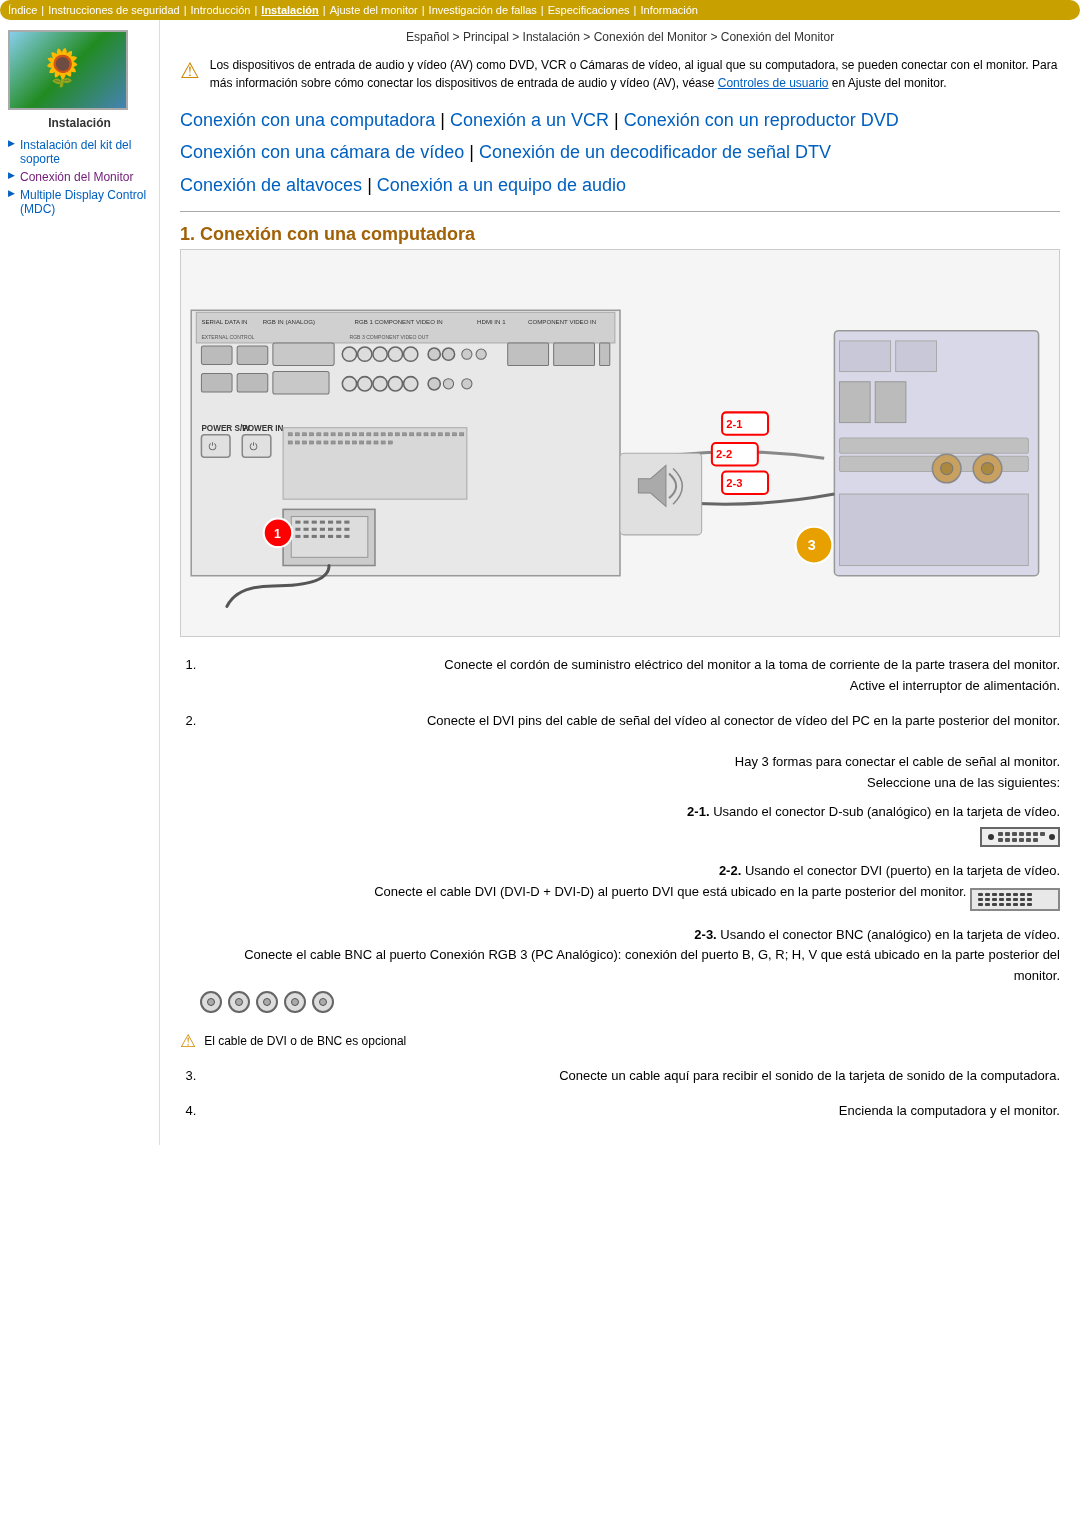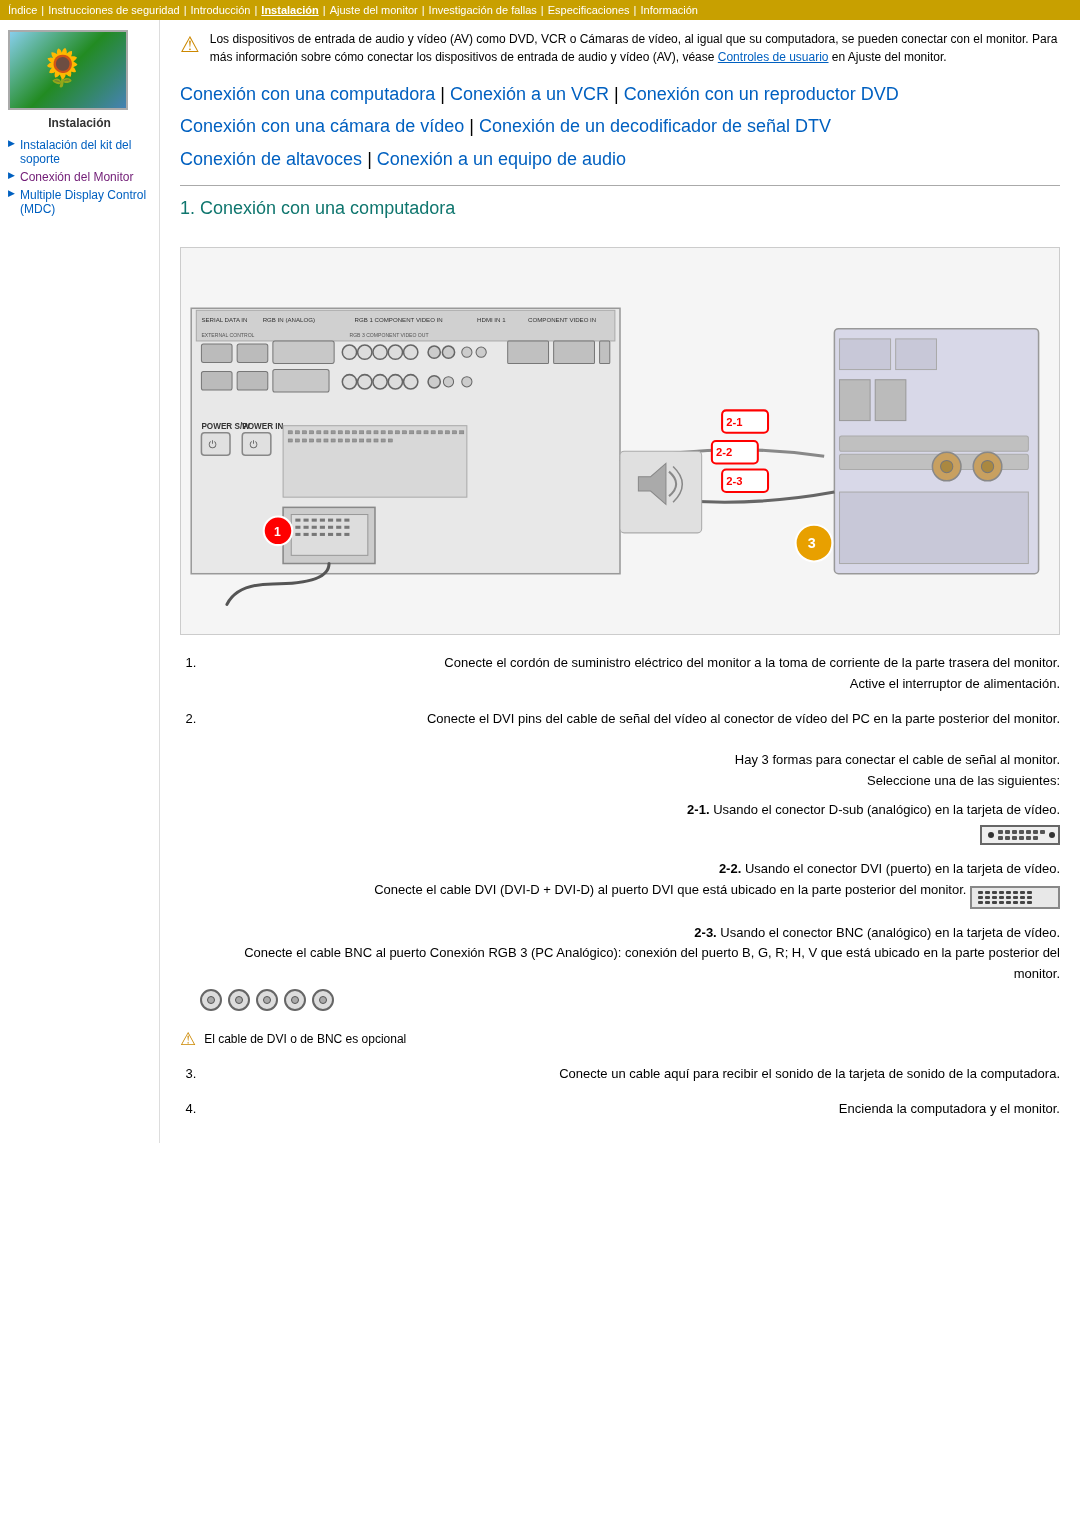--- a/index.html
+++ b/index.html
@@ -14,20 +14,21 @@
 
     
     .top-nav {
       background: #c8a000;
       padding: 4px 8px;
       font-size: 11px;
       color: #fff;
       display: flex;
       gap: 0;
       align-items: center;
+      border-radius: 10px;
     }
     .top-nav span {
       color: #fff;
       cursor: pointer;
     }
     .top-nav span.active {
       color: #fff;
       font-weight: bold;
       text-decoration: underline;
     }
@@ -137,23 +138,23 @@
       padding-bottom: 10px;
     }
     .links-section a {
       color: #0060c0;
       text-decoration: none;
     }
 
     
     .section-heading {
       font-size: 18px;
-      font-weight: normal;
-      color: #0f766e;
-      margin-bottom: 28px;
+      font-weight: bold;
+      color: #a16207;
+      margin-bottom: 4px;
     }
 
     
     .diagram-area {
       background: #f5f5f5;
       border: 1px solid #ccc;
       margin-bottom: 18px;
       position: relative;
       height: 388px;
       overflow: hidden;
@@ -319,20 +320,21 @@
         <a href="#">Conexión del Monitor</a>
       </li>
       <li>
         <a href="#">Multiple Display Control (MDC)</a>
       </li>
     </ul>
   </aside>
 
   <main class="content">
 
+    <div class="breadcrumb">Español &gt; Principal &gt; Instalación &gt; Conexión del Monitor &gt; Conexión del Monitor</div>
 
     <div class="note-box">
       <span class="note-icon">⚠</span>
       <p>
         Los dispositivos de entrada de audio y vídeo (AV) como DVD, VCR o Cámaras de vídeo, al igual que su computadora, se pueden conectar con el monitor. Para más información sobre cómo conectar los dispositivos de entrada de audio y vídeo (AV), véase <a href="#" style="color:#0060c0;">Controles de usuario</a> en Ajuste del monitor.
       </p>
     </div>
 
     <div class="links-section">
       <a href="#">Conexión con una computadora</a>

